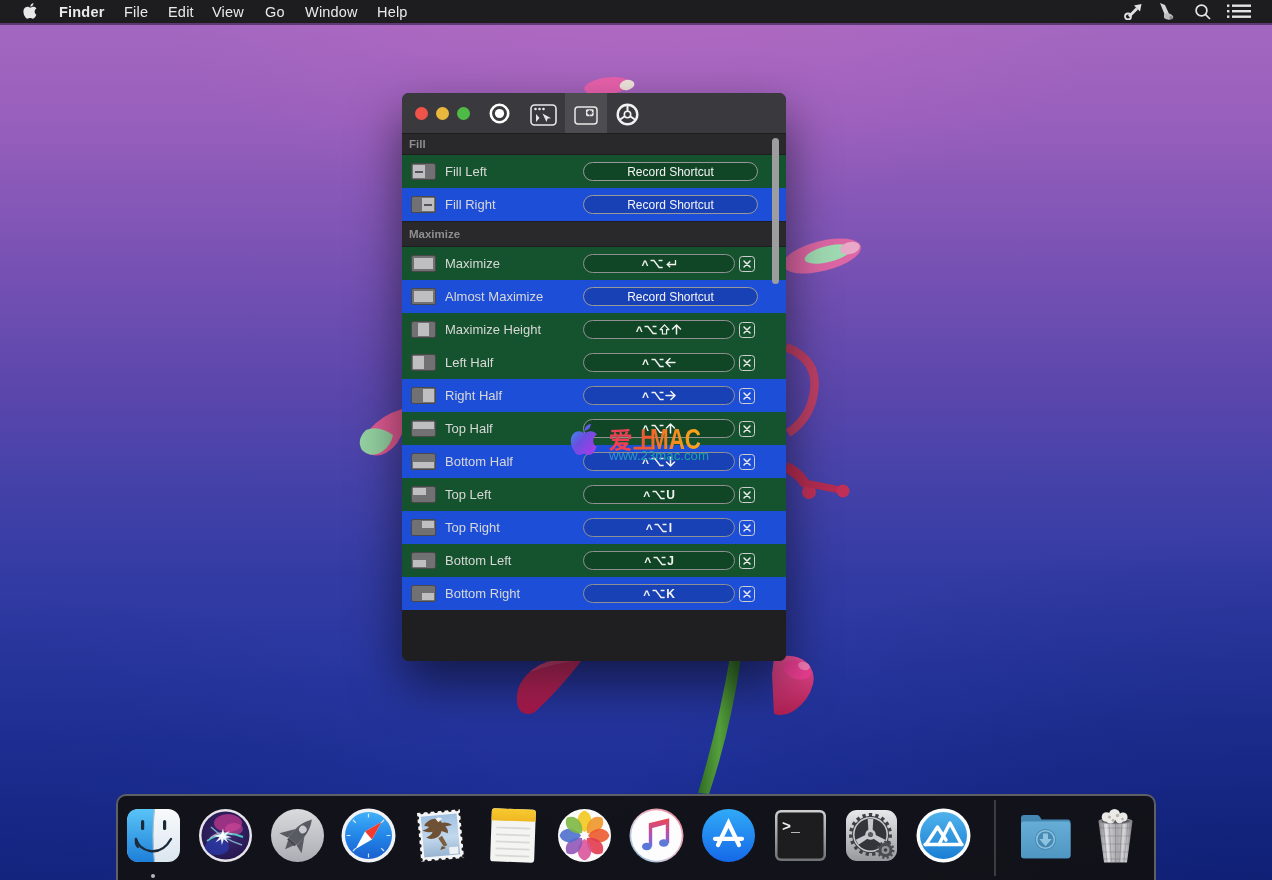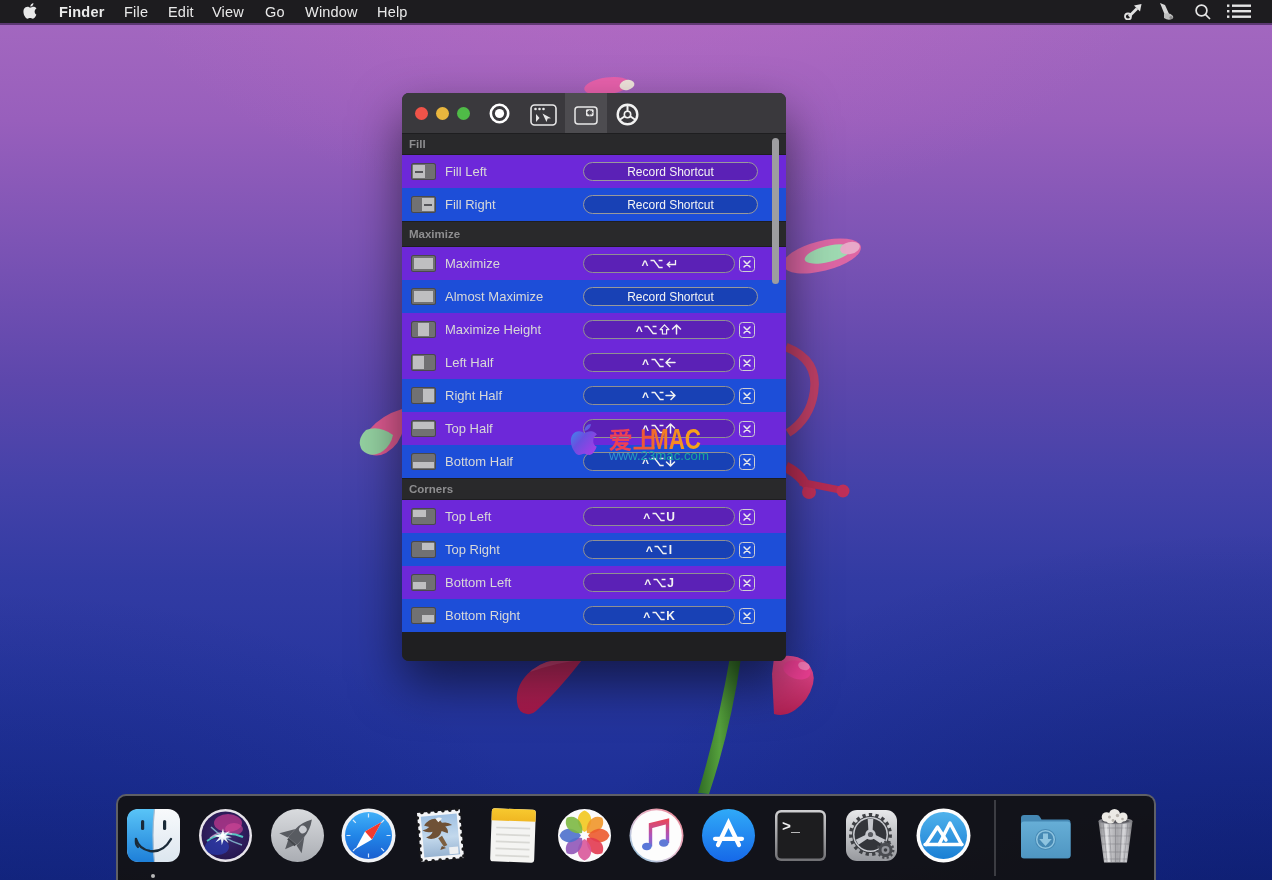--- a/index.html
+++ b/index.html
@@ -23,21 +23,21 @@
 #win { position:absolute; left:402px; top:93px; width:384px; height:568px; border-radius:7px;
   background:#242426; box-shadow:0 22px 50px rgba(0,0,0,0.55); overflow:hidden; }
 #titlebar { position:absolute; left:0; top:0; width:384px; height:40px; background:#3a393d; }
 #seltab { position:absolute; left:163px; top:0; width:42px; height:40px; background:#4d4c50; }
 .tl { position:absolute; top:13.5px; width:13px; height:13px; border-radius:50%; }
 #content { position:absolute; left:0; top:40px; width:384px; height:528px; background:#1f1f21; font-size:13px; }
 .shead { position:relative; height:22px; background:#29292b; border-top:1px solid #1e1e20; border-bottom:1px solid #1e1e20;
   color:#8e8e90; font-size:11.5px; font-weight:bold; line-height:21px; padding-left:7px; }
 .shead.h26 { height:26px; line-height:25px; }
 .row { position:relative; height:33px; }
-.row.odd { background:#6d28d9; }
+.row.odd { background:#14532d; }
 .row.even { background:#1d4ed8; }
 .ricon { position:absolute; left:10px; top:9px; width:23px; height:15px; background:#717173; border-radius:1.5px; box-shadow:0 0 0 1px #49494b; }
 .ricon .lite { position:absolute; background:#bfbfc1; }
 .rlabel { position:absolute; left:43px; top:0; line-height:33px; color:#d8d8d8; font-size:13px; }
 .keybox { position:absolute; left:181px; top:7px; width:152px; height:19px; border:1px solid #909092;
   border-radius:9.5px; background:rgba(0,0,0,0.16); color:#f2f2f2; font-size:12px; font-weight:bold; display:flex; align-items:center; justify-content:center; gap:1.5px; }
 .recbtn { position:absolute; left:181px; top:7px; width:175px; height:19px; border:1px solid #99999b;
   border-radius:9.5px; background:rgba(0,0,0,0.16); color:#f4f4f4; font-size:12px; font-weight:normal; text-align:center; line-height:18px; }
 .xbtn { position:absolute; left:337px; top:8.5px; width:16px; height:16px; border:1.3px solid #cfcfd1;
   border-radius:3.5px; color:#e8e8e8; text-align:center; }
@@ -267,21 +267,20 @@
             <path d="M0.5 1.5 h3.4 l5.2 7 h3.6 M8.6 1.5 h3.9" stroke="#f2f2f2" stroke-width="1.4" fill="none"></path>
           </svg>
           <svg class="kg" width="11" height="11" viewBox="0 0 11 11" style="vertical-align:0">
             <path d="M5.5 1 V9.5 M1.5 6 L5.5 10 L9.5 6" stroke="#f2f2f2" stroke-width="1.5" fill="none" stroke-linejoin="round" stroke-linecap="round"></path>
           </svg>
         </div>
         <div class="xbtn"><svg width="10" height="10" viewBox="0 0 10 10" style="margin-top:2.2px">
             <path d="M2 2 L8 8 M8 2 L2 8" stroke="#ececec" stroke-width="1.5" stroke-linecap="round"></path>
           </svg></div>
       </div>
-<div class="shead">Corners</div>
 <div class="row odd">
         <div class="ricon">
           <div class="lite" style="left:1px;top:1px;width:12.5px;height:7px"></div>
         </div>
         <div class="rlabel">Top Left</div>
         <div class="keybox"><span style="position:relative;top:1px">^</span><svg class="kg" width="13" height="10" viewBox="0 0 13 10">
             <path d="M0.5 1.5 h3.4 l5.2 7 h3.6 M8.6 1.5 h3.9" stroke="#f2f2f2" stroke-width="1.4" fill="none"></path>
           </svg>U</div>
         <div class="xbtn"><svg width="10" height="10" viewBox="0 0 10 10" style="margin-top:2.2px">
             <path d="M2 2 L8 8 M8 2 L2 8" stroke="#ececec" stroke-width="1.5" stroke-linecap="round"></path>

